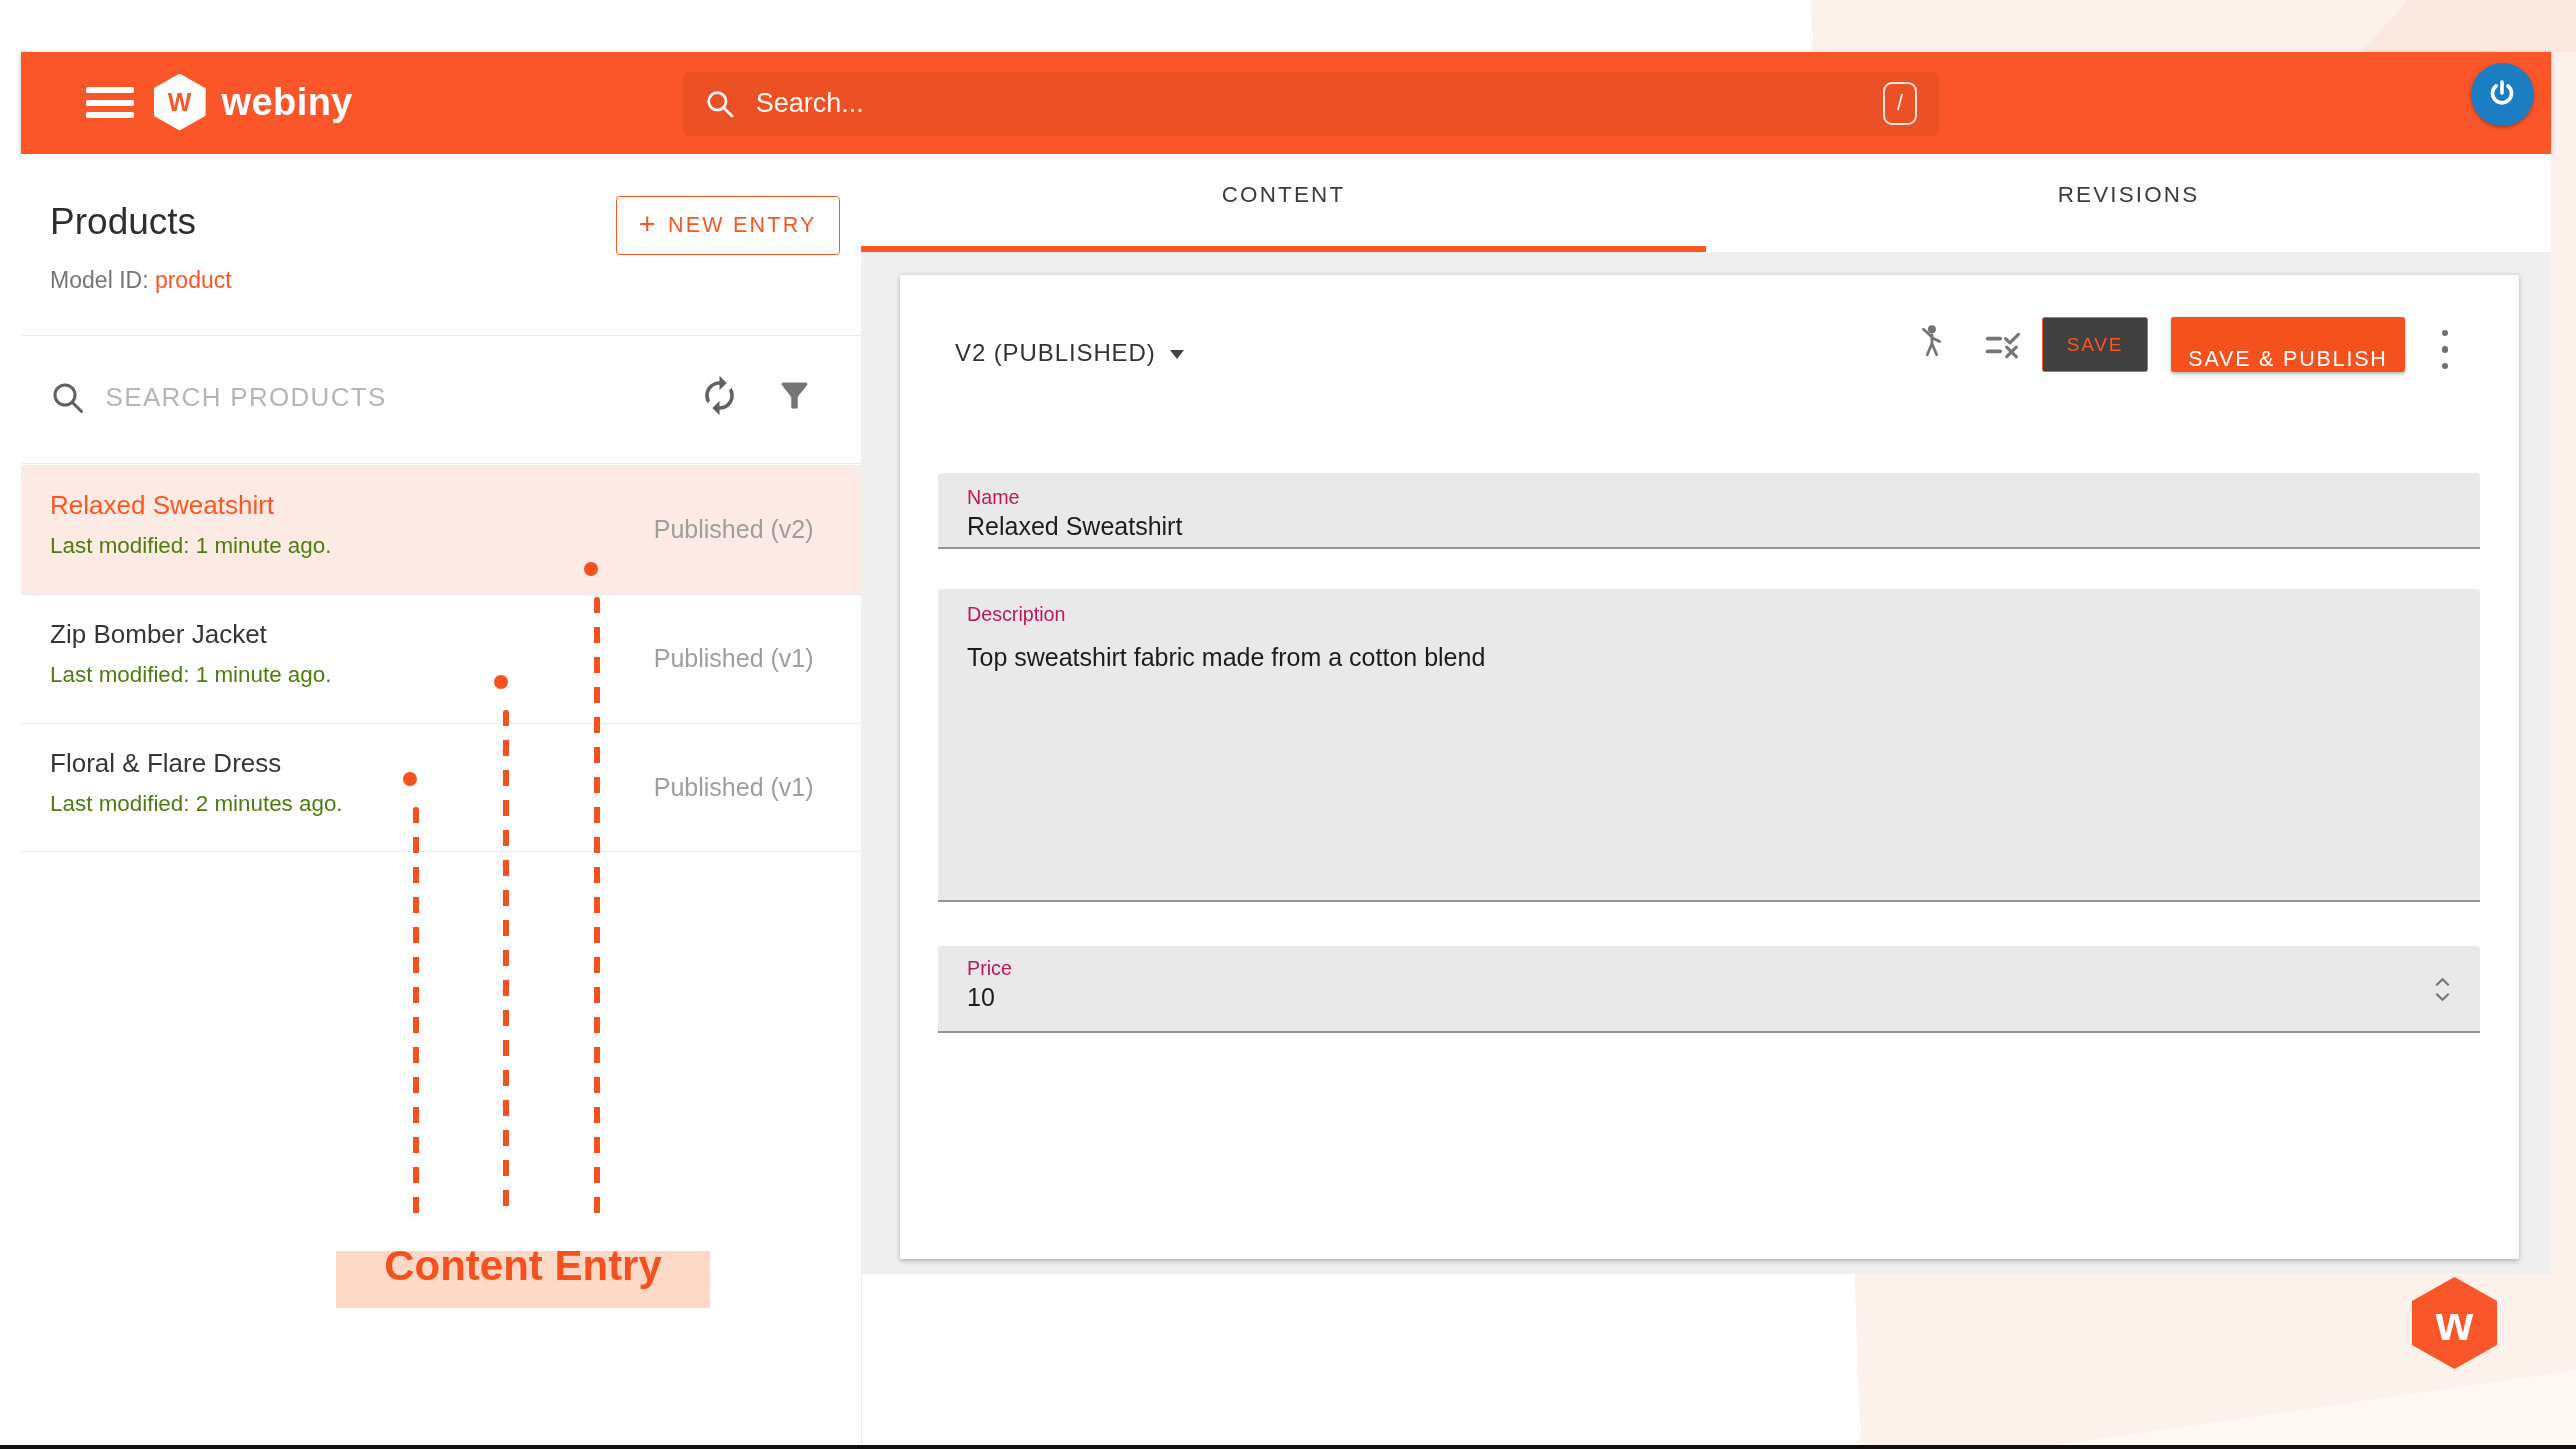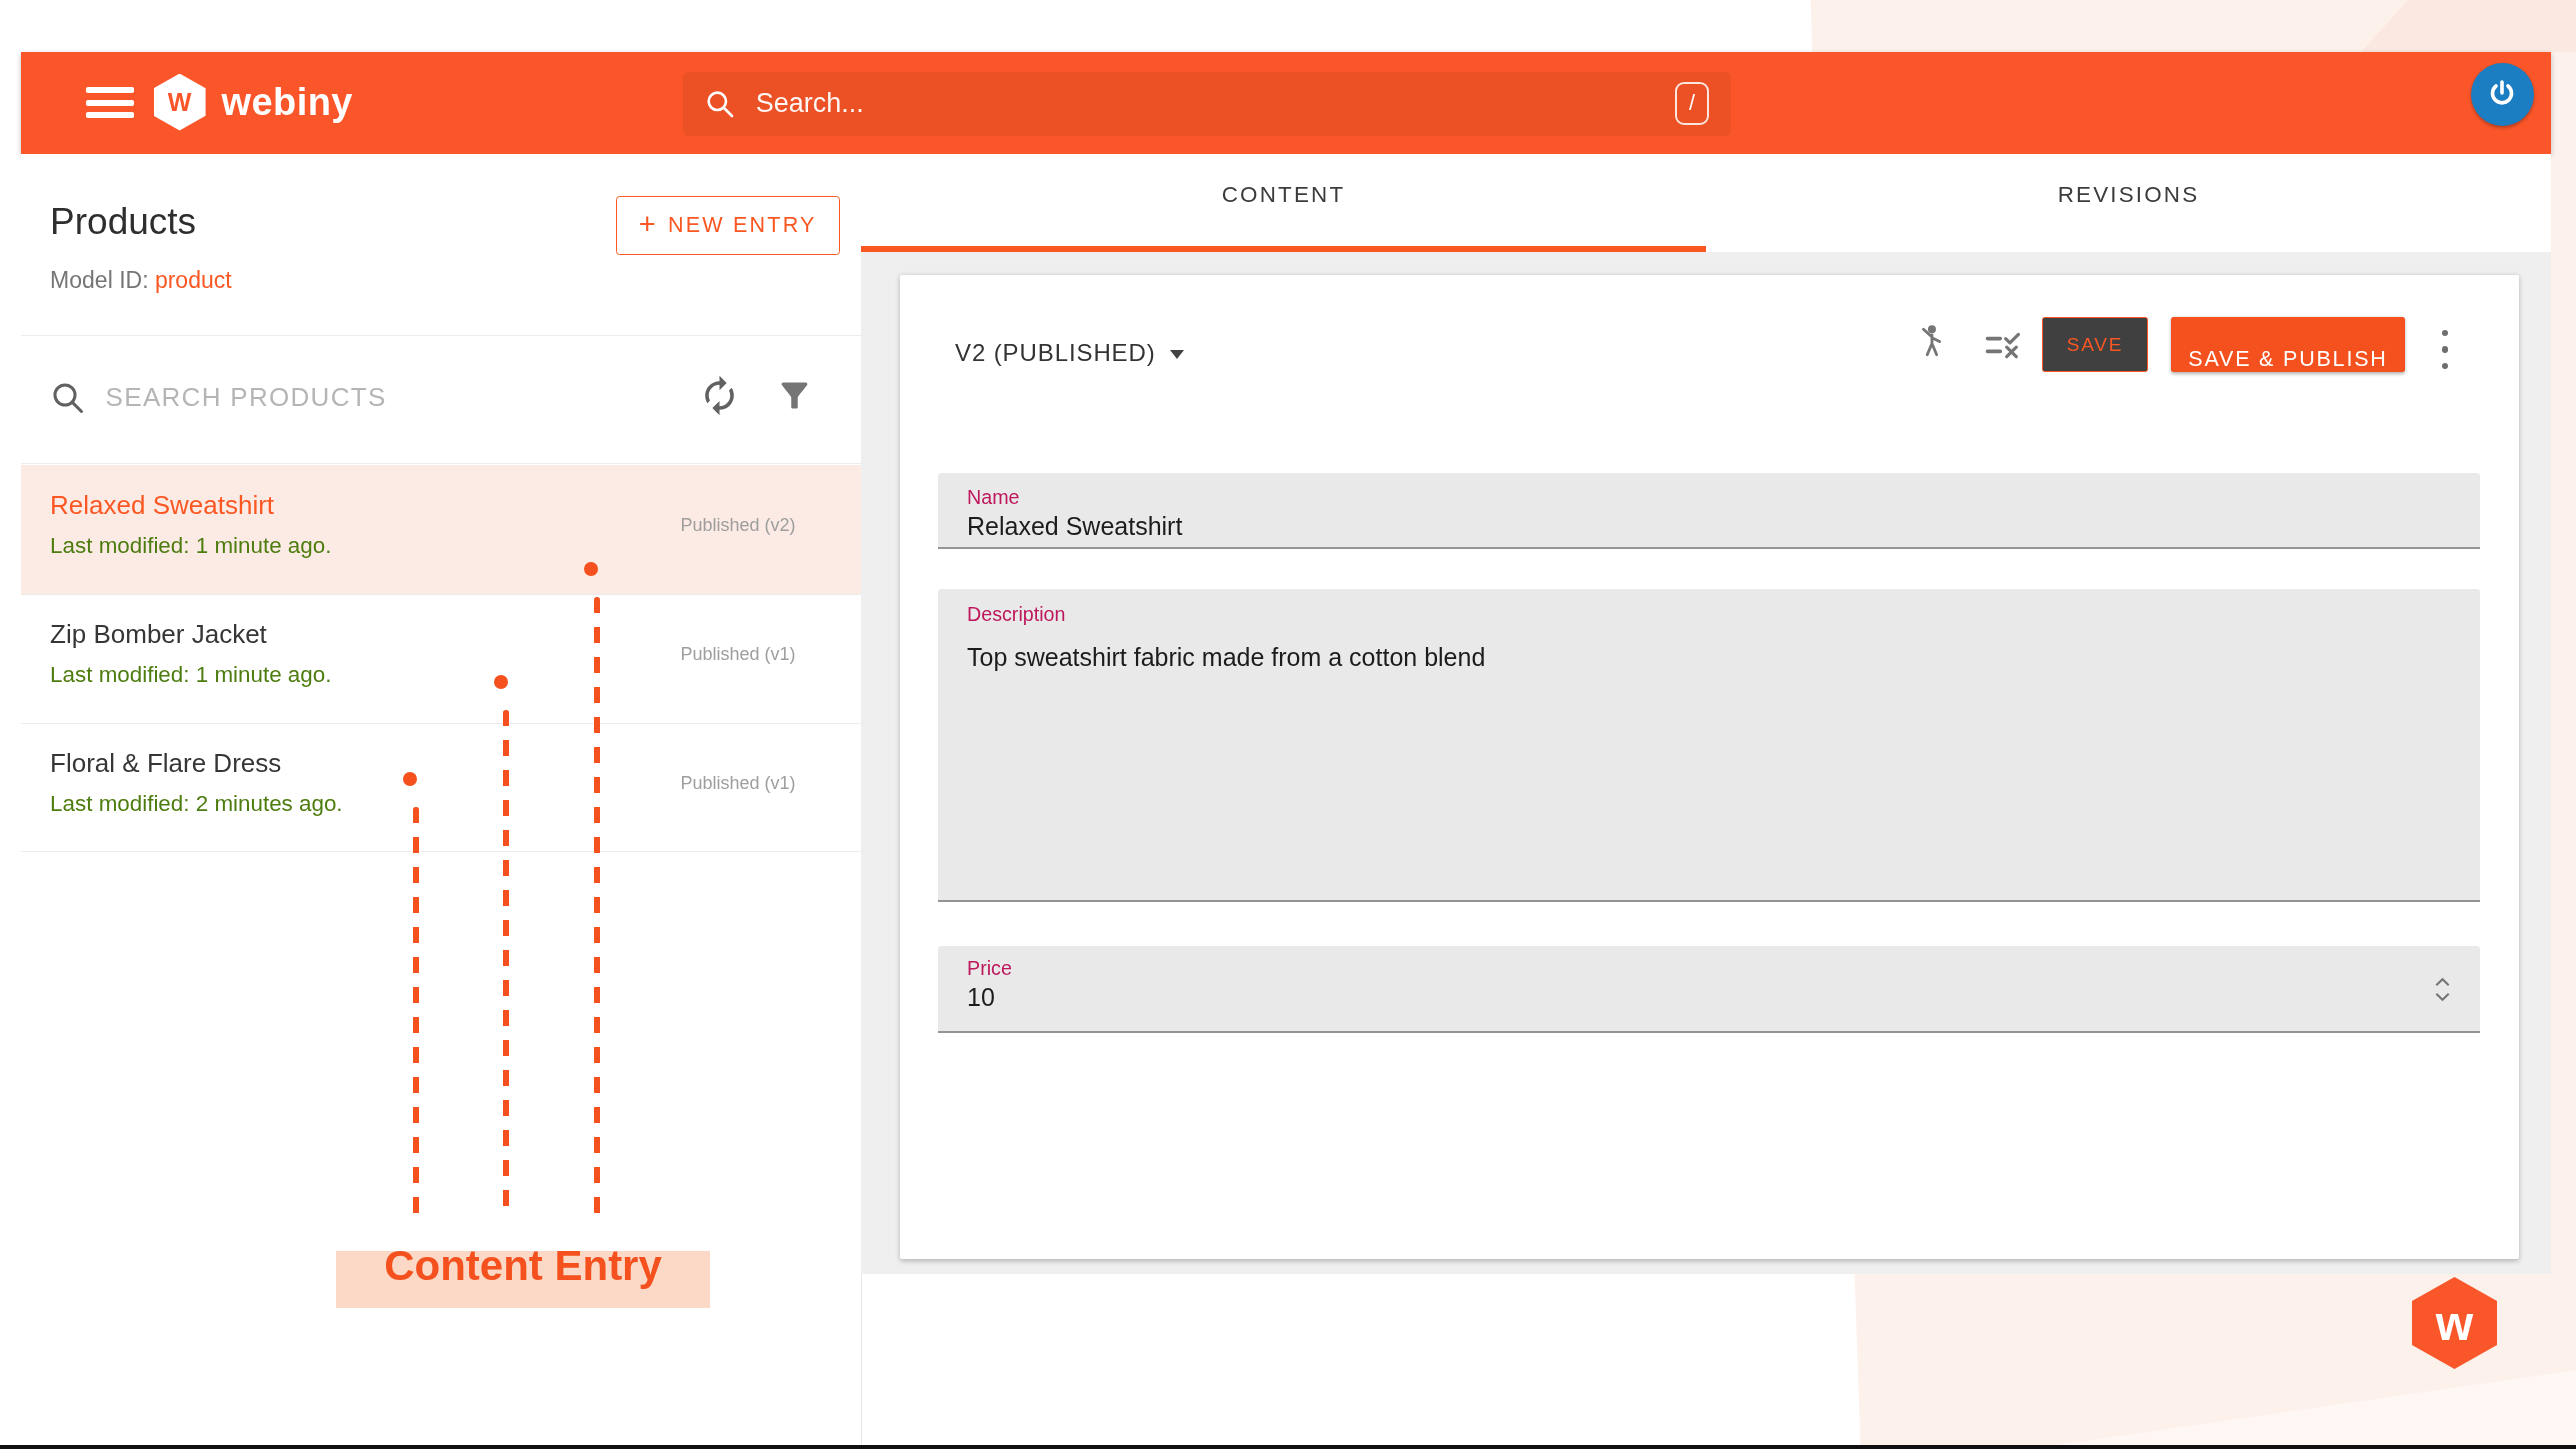--- a/index.html
+++ b/index.html
@@ -23,21 +23,21 @@
 
   
   .app-header { position:absolute; left:20.6px; top:52px; width:2530px; height:102px;
     background:#fa5629; box-shadow:0 1.8px 5.4px rgba(0,0,0,.25); }
   .hamburger { position:absolute; left:65px; top:35px; width:48px; height:31px; cursor:pointer; }
   .hamburger span { display:block; width:48px; height:6.3px; background:#fff; border-radius:1.8px; margin-bottom:6.3px; }
   .logo { position:absolute; left:133px; top:21.5px; display:flex; align-items:center; }
   .logo-hex { width:52px; height:57px; background:#fff; display:flex; align-items:center; justify-content:center;
     color:#fa5629; font-size:25px; font-weight:800; }
   .logo-word { margin-left:16px; color:#fff; font-size:38px; font-weight:700; letter-spacing:0.4px; }
-  .hdr-search { position:absolute; left:662px; top:19.7px; width:1048px; height:64px;
+  .hdr-search { position:absolute; left:662px; top:19.7px; width:1256px; height:64px;
     background:#ec5125; border-radius:6.3px; display:flex; align-items:center; padding:0 21.5px; }
   .hdr-search svg { flex:0 0 auto; }
   .hdr-search input { flex:1; margin-left:19.7px; background:transparent; border:none; outline:none;
     color:#fff; font-size:27px; font-family:inherit; }
   .hdr-search input::placeholder { color:rgba(255,255,255,.95); }
   .slash-badge { flex:0 0 auto; width:34px; height:43px; border:2.2px solid rgba(255,255,255,.85);
     border-radius:9px; display:flex; align-items:center; justify-content:center;
     color:#fff; font-size:21.5px; }
   .avatar { position:absolute; left:2450px; top:10.7px; width:63px; height:63px; border-radius:50%;
     background:#1b7dc2; box-shadow:0 1.8px 3.6px rgba(0,0,0,.3);
@@ -58,22 +58,22 @@
   .sb-search-row { position:absolute; left:0; top:181px; width:840px; height:129px; }
   .sb-search-row .mag { position:absolute; left:29.5px; top:45px; }
   .sb-search-row input { position:absolute; left:85px; top:41px; width:429px; height:43px;
     border:none; outline:none; background:transparent; font-size:26px; letter-spacing:1.3px;
     color:#444; font-family:inherit; }
   .sb-search-row input::placeholder { color:#b5b5b5; }
   .icon-btn { position:absolute; cursor:pointer; }
   .row { position:absolute; left:0; width:840px; height:129px; cursor:pointer; }
   .row .ttl { position:absolute; left:29.5px; top:25px; font-size:26px; color:#363636; }
   .row .mod { position:absolute; left:29.5px; top:68px; font-size:22.4px; color:#4d7c0f; }
-  .row .sts { position:absolute; left:554px; top:50px; width:221px; text-align:right;
-    font-size:18px; color:#9e9e9e; }
+  .row .sts { position:absolute; left:572px; top:50px; width:221px; text-align:right;
+    font-size:25px; color:#9e9e9e; }
   .row.selected { background:#fcebe4; }
   .row.selected .ttl { color:#fa5723; }
 
   
   .tabbar { position:absolute; left:861px; top:154px; width:1690px; height:98px; background:#fff; }
   .tab { position:absolute; top:0; width:845px; height:82px; display:flex; align-items:center;
     justify-content:center; font-size:22.4px; letter-spacing:2.2px; color:#3c3c3c; cursor:pointer; }
   .tab-underline { position:absolute; left:0; top:92px; width:845px; height:6.3px; background:#fa5723; }
   .content-bg { position:absolute; left:861px; top:252px; width:1690px; height:1022px; background:#efefef; }
 

